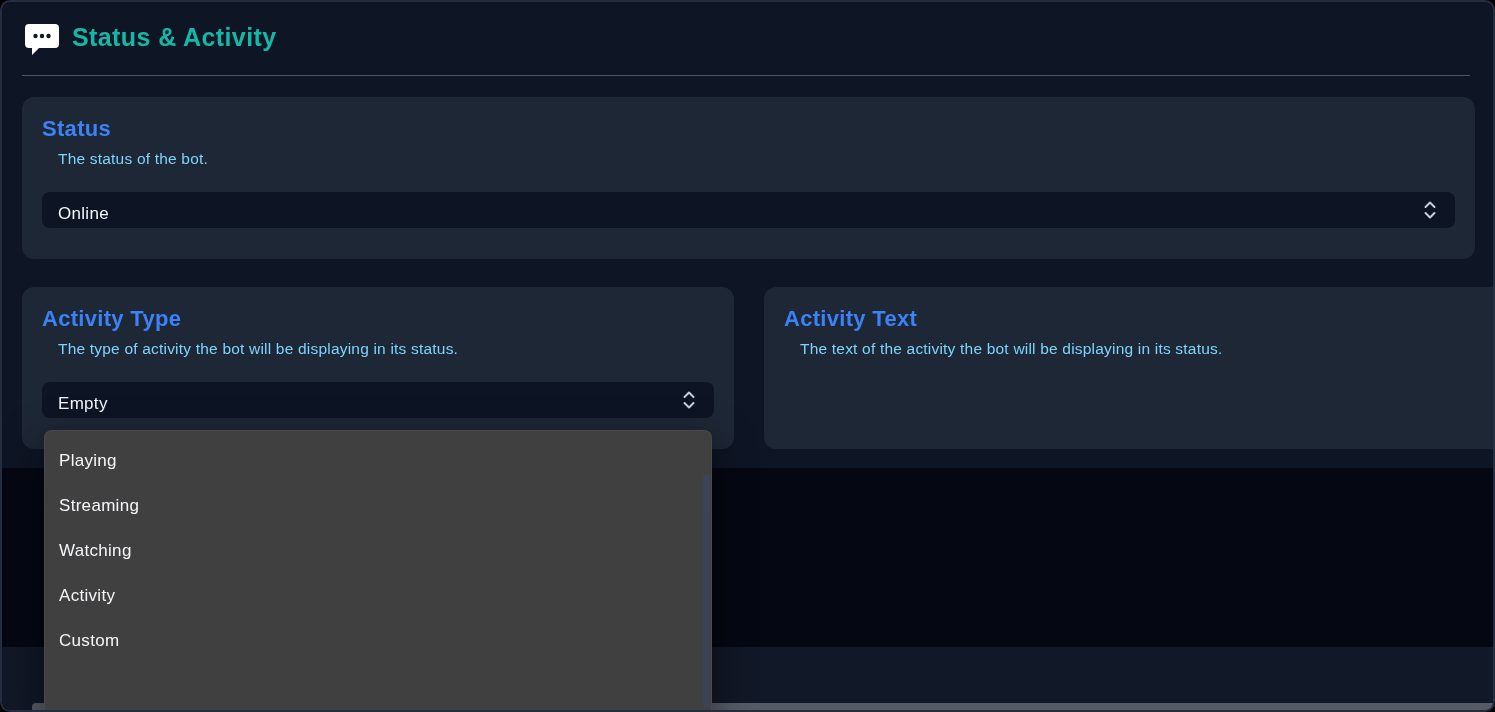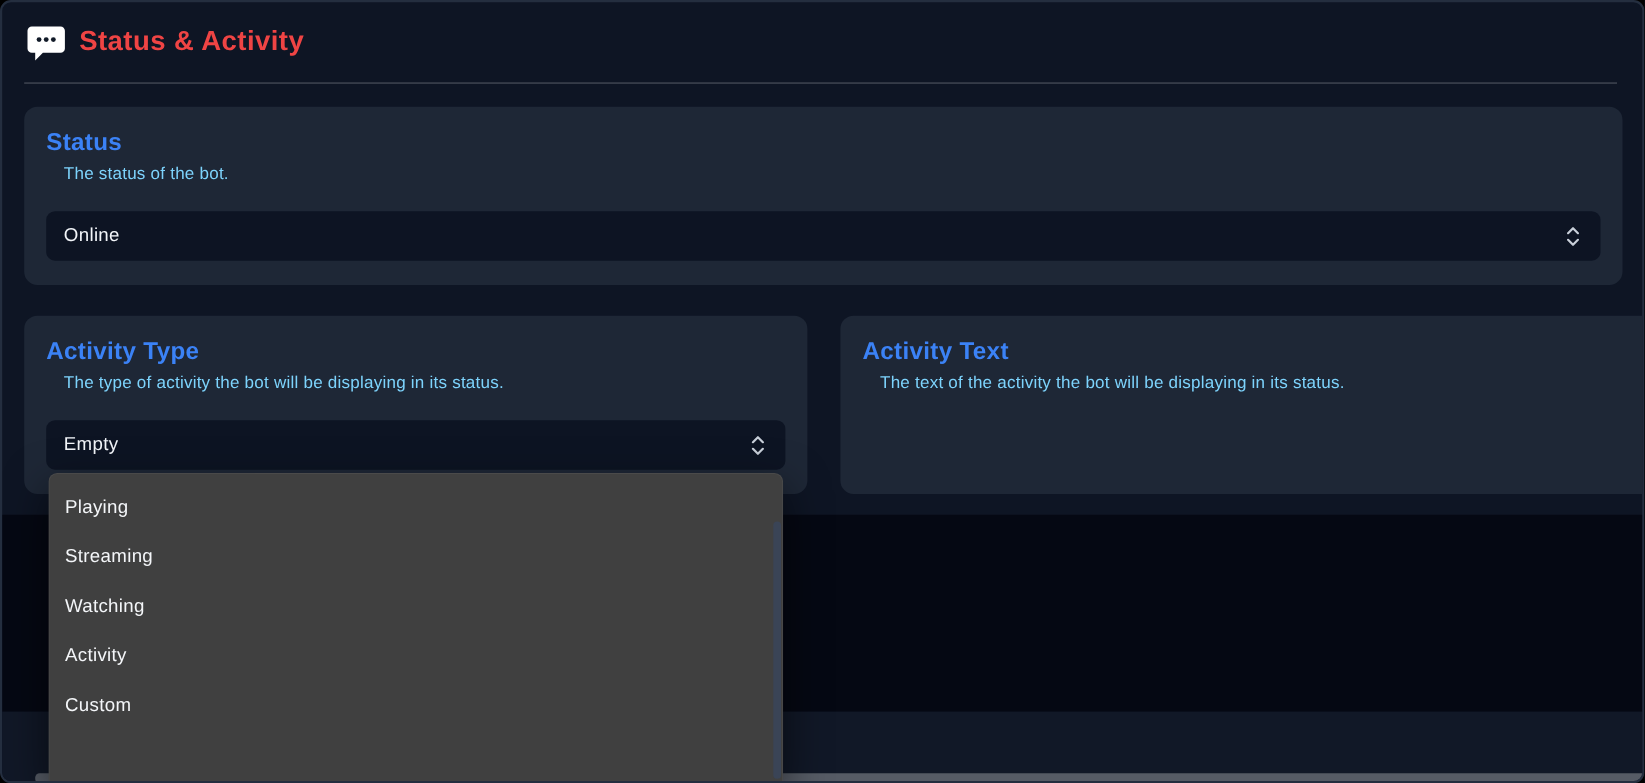--- a/index.html
+++ b/index.html
@@ -35,21 +35,21 @@
     border-radius: 4px 0 0 4px;
   }
 
   
   .header-icon {
     position: absolute; left: 22px; top: 19px;
     width: 36px; height: 36px;
   }
   .page-title {
     position: absolute; left: 70px; top: 21px;
-    font-size: 25px; font-weight: 700; color: #ef4444;
+    font-size: 25px; font-weight: 700; color: #14b8a6;
     letter-spacing: 0.4px;
   }
   .divider {
     position: absolute; left: 20px; right: 23px; top: 73px;
     height: 1px; background: rgba(255,255,255,0.28);
   }
 
   
   .card {
     position: absolute;
@@ -65,21 +65,21 @@
     font-size: 22px; font-weight: 700; color: #3b82f6;
     letter-spacing: 0.3px;
   }
   .card-desc {
     position: absolute; left: 36px; top: 53px;
     font-size: 15.5px; font-weight: 400; color: #7dd3fc;
     letter-spacing: 0.2px;
   }
 
   .select {
-    position: absolute; left: 20px; right: 20px; top: 95px; height: 45px;
+    position: absolute; left: 20px; right: 20px; top: 95px; height: 36px;
     background: #0D1423;
     border-radius: 8px;
     cursor: pointer;
   }
   .select-value {
     position: absolute; left: 16px; top: 0; line-height: 44px;
     font-size: 17px; color: #f2f5f9; letter-spacing: 0.3px;
   }
   .chevron-updown {
     position: absolute; right: 18px; top: 50%;

